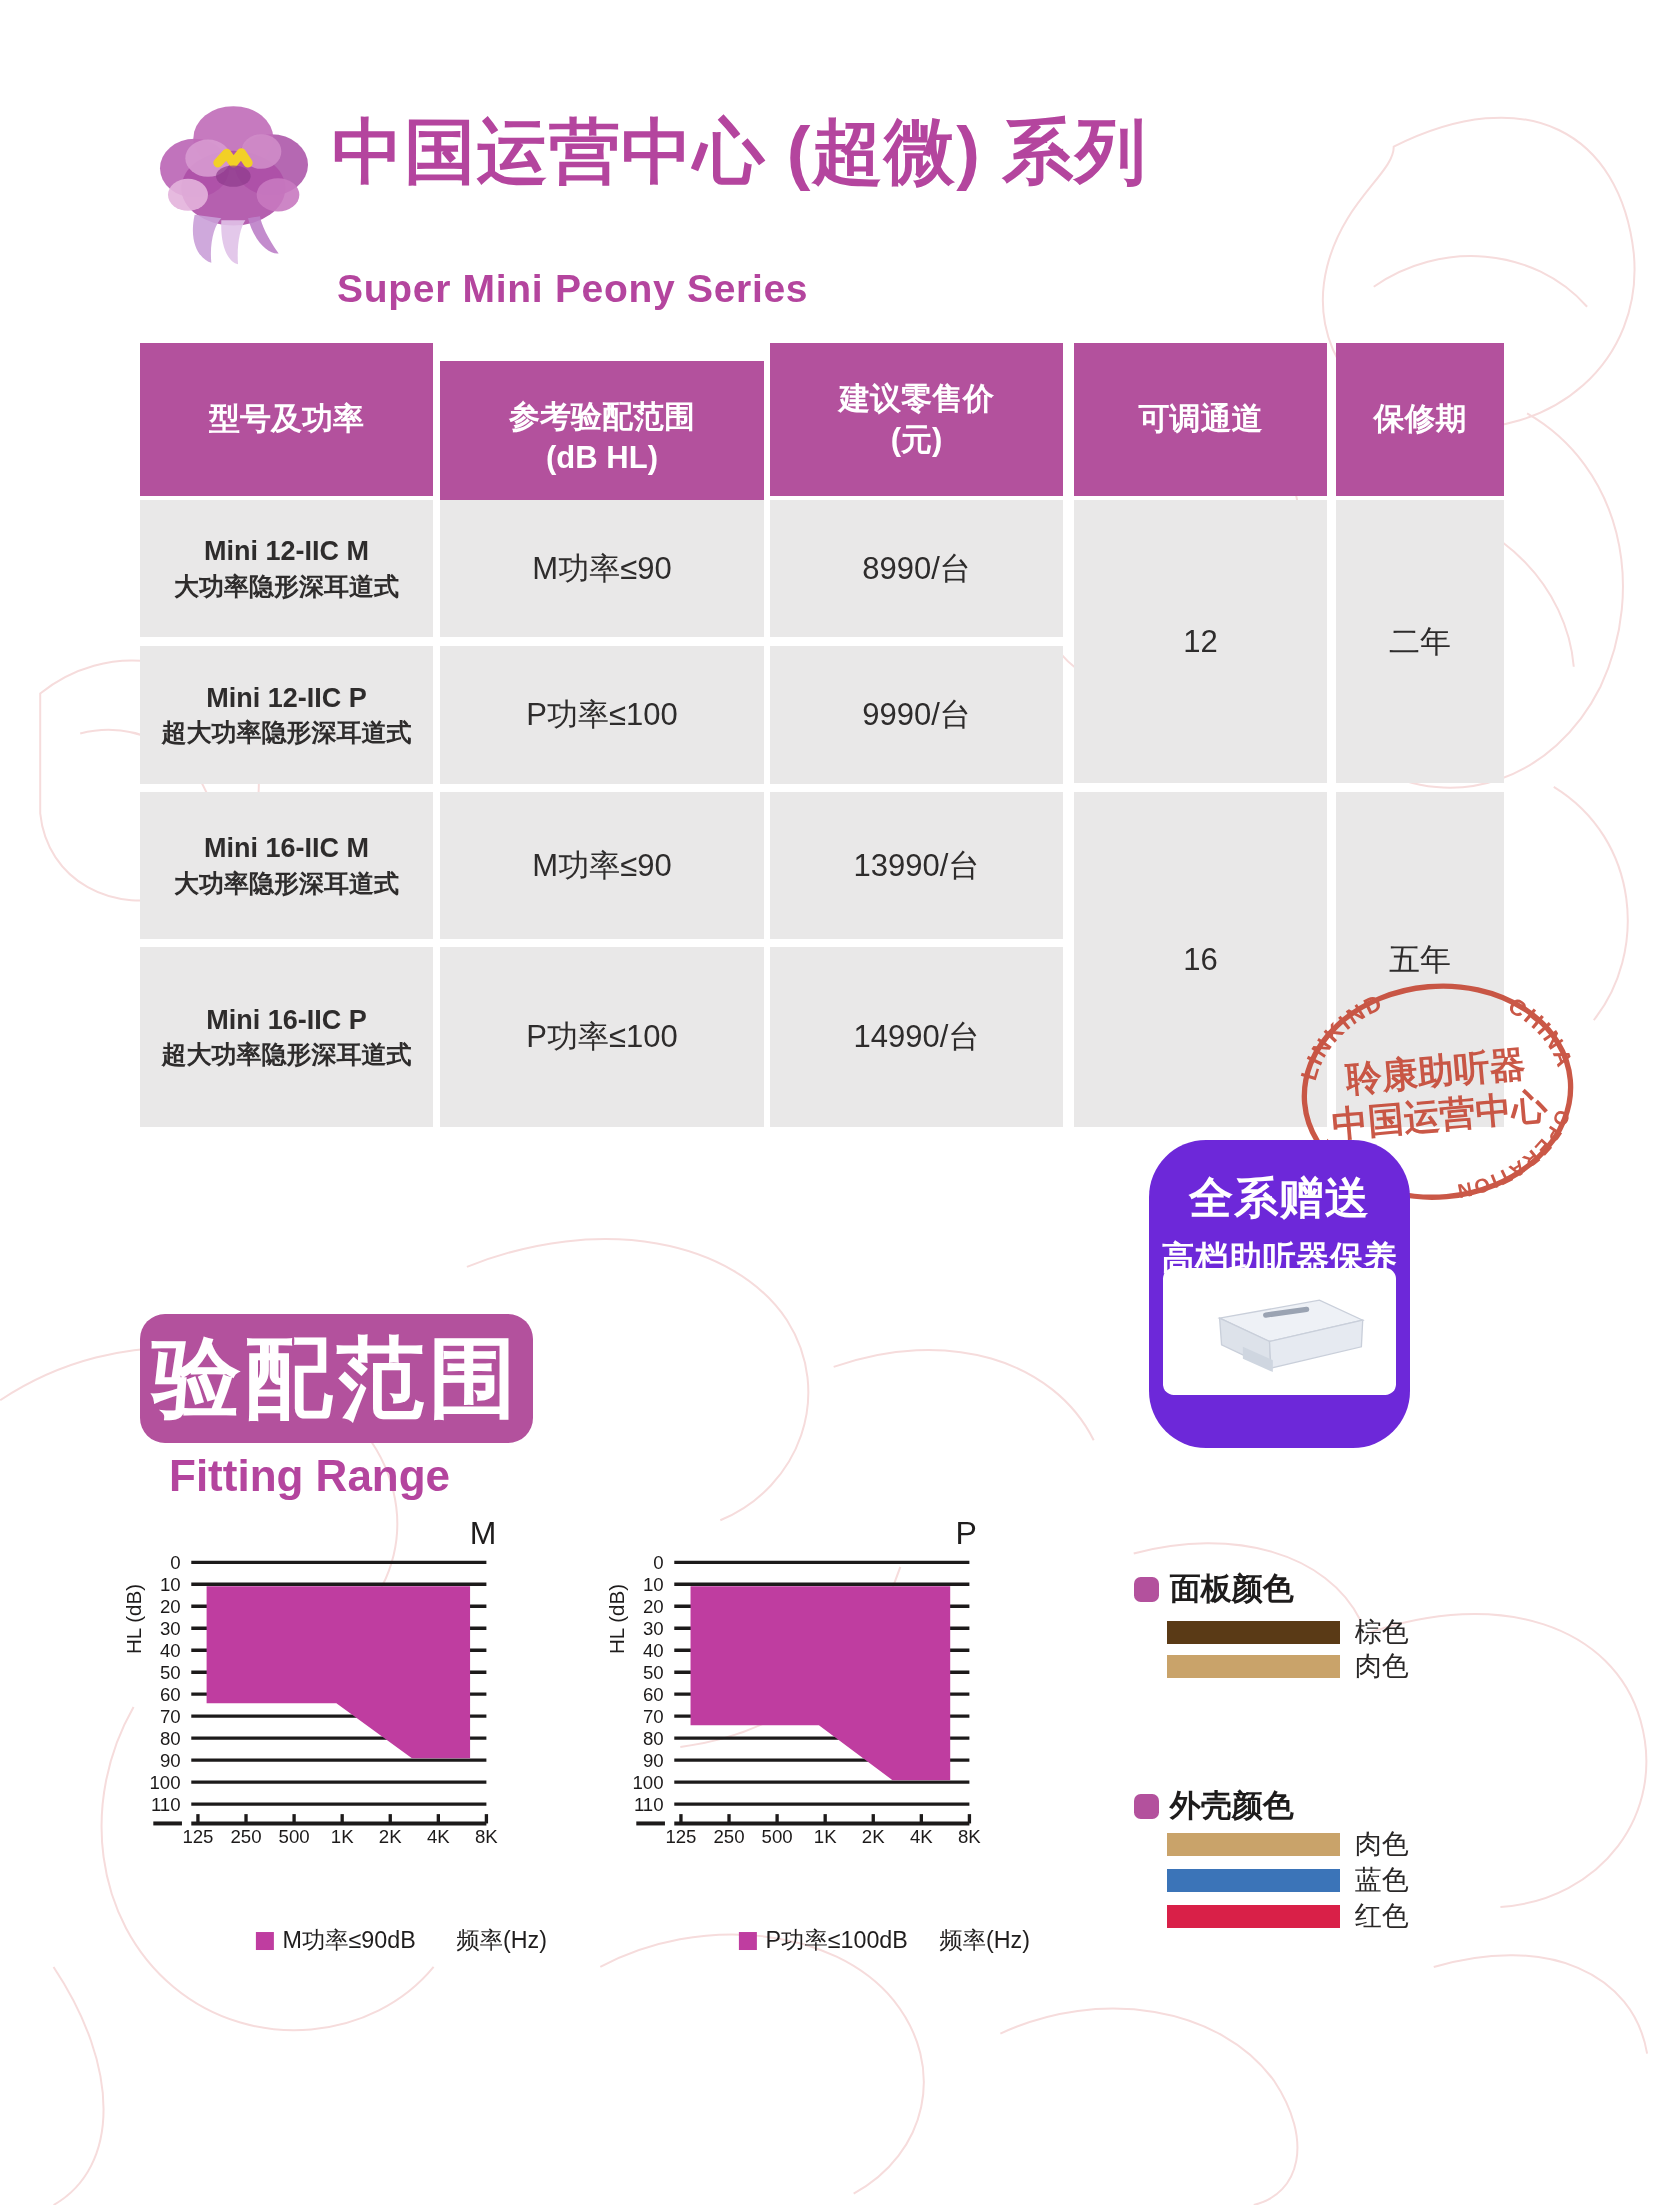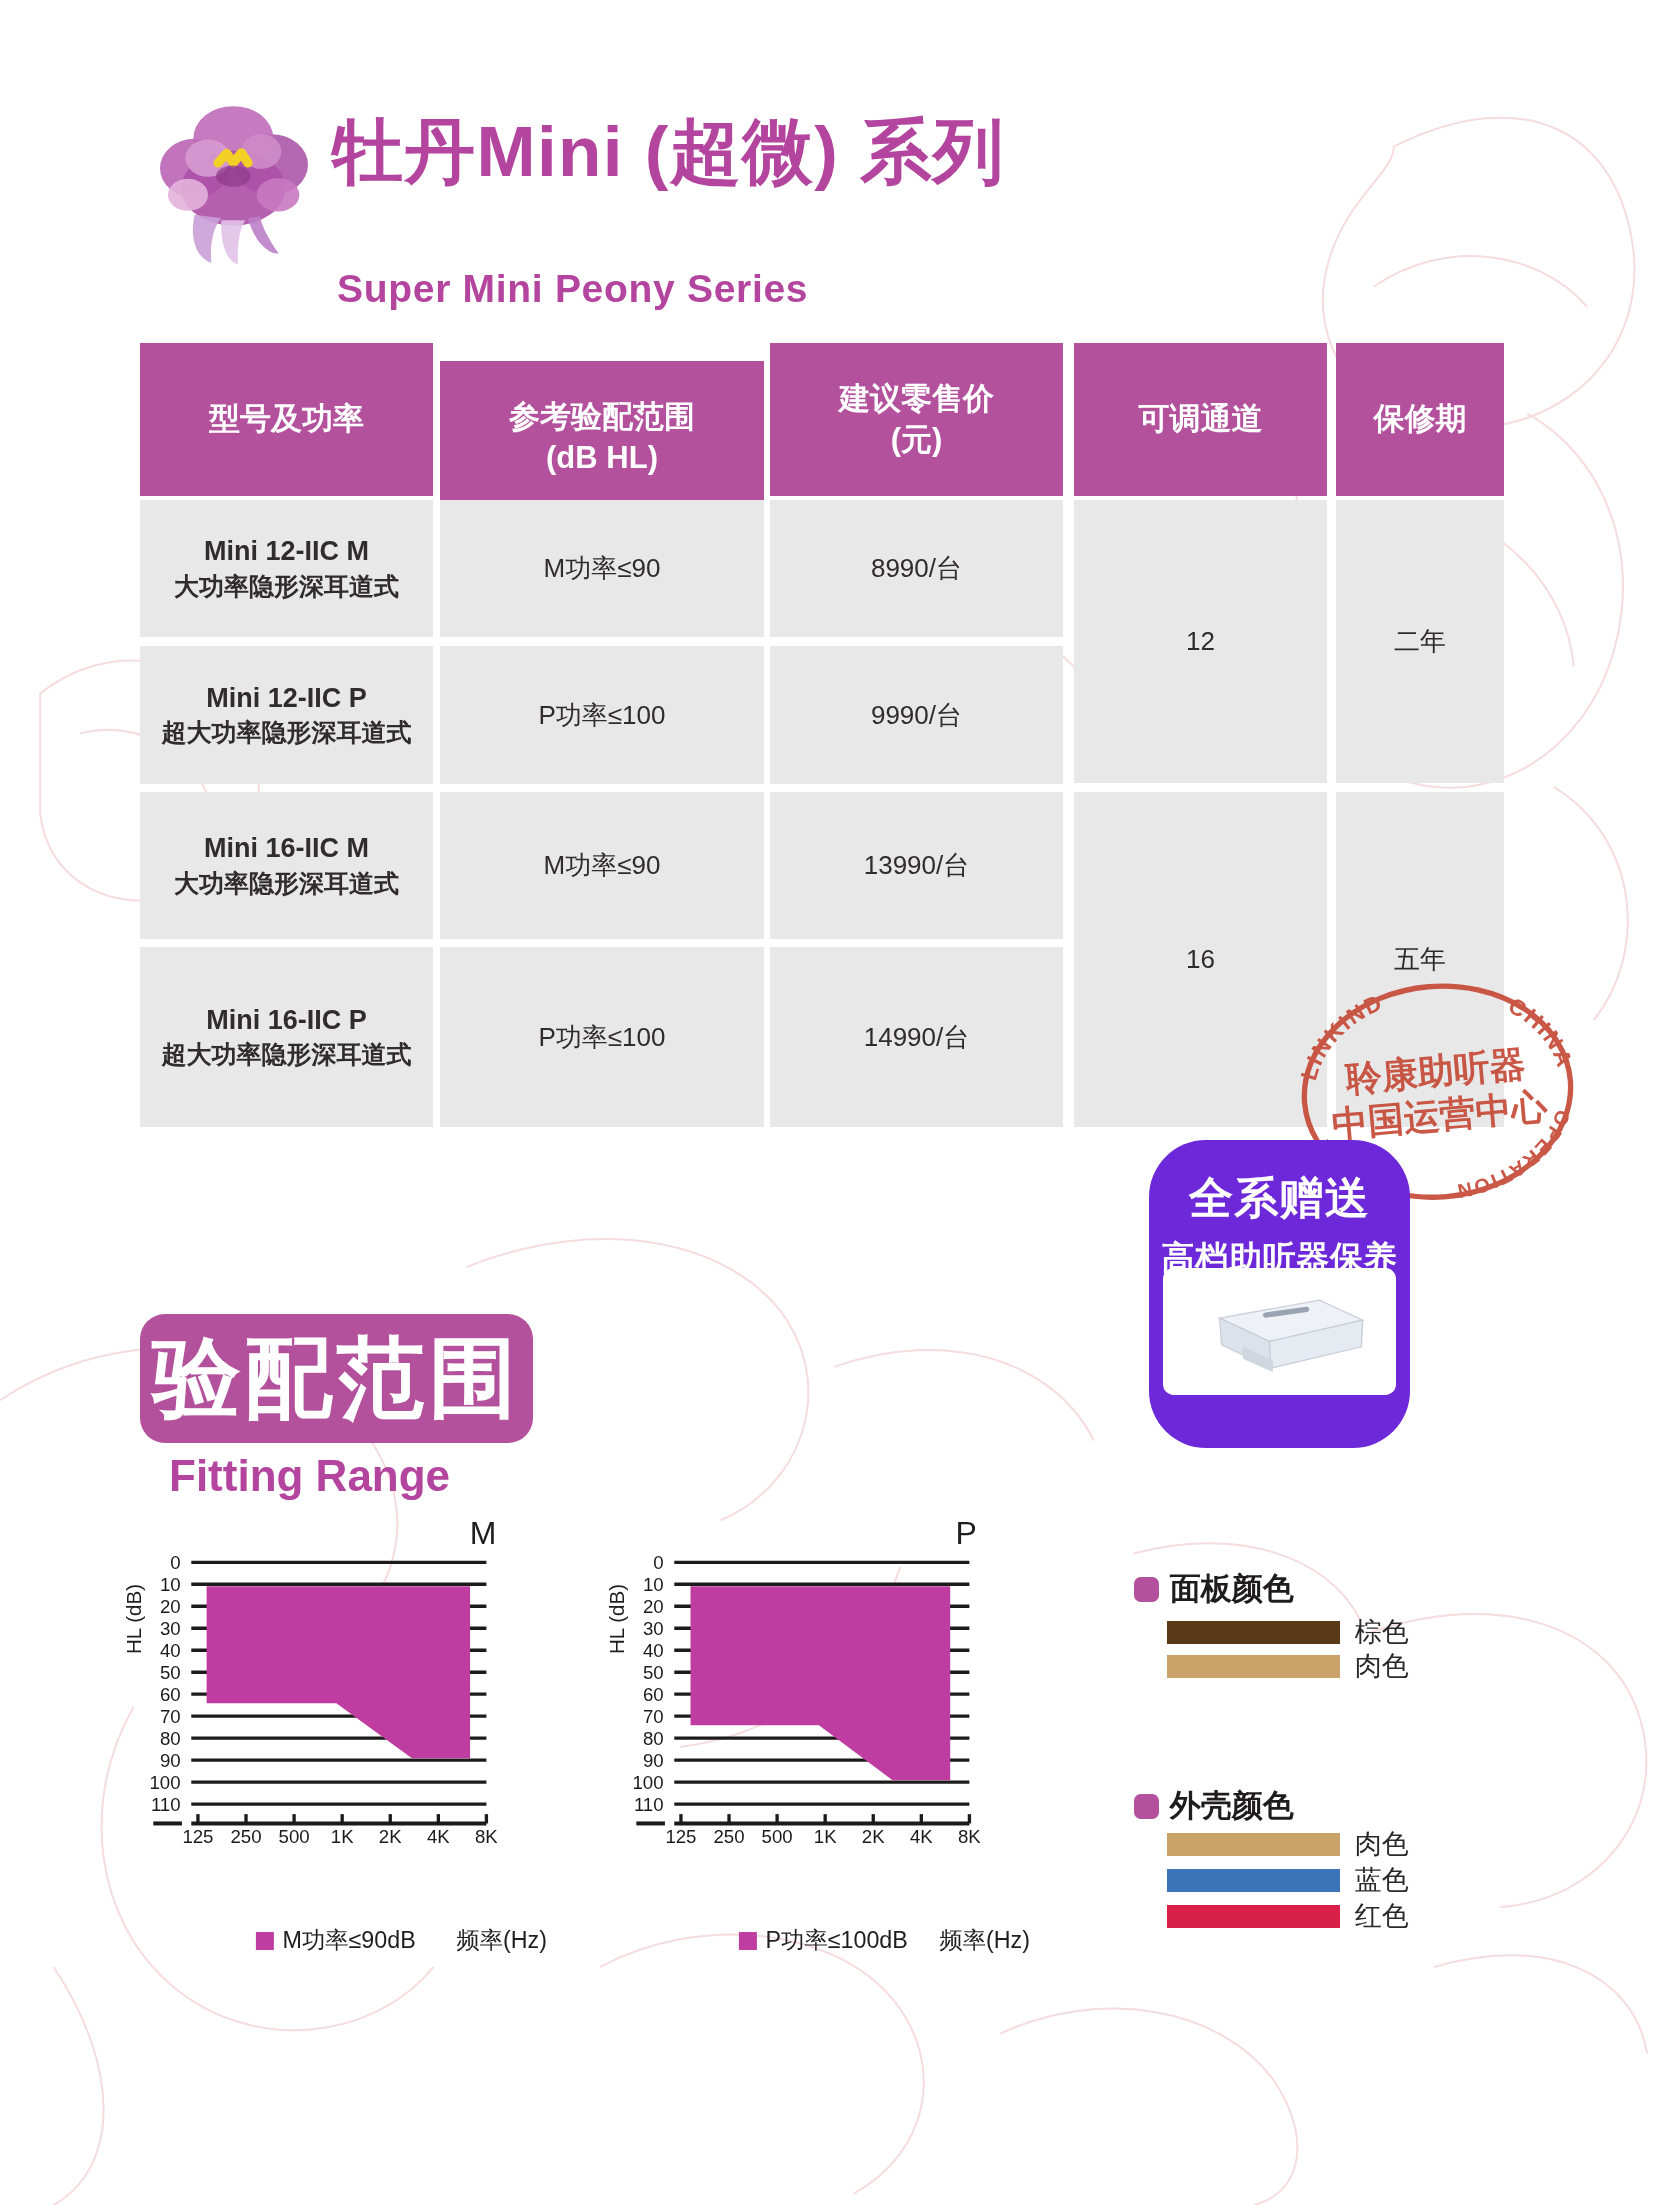--- a/index.html
+++ b/index.html
@@ -9,21 +9,21 @@
   
   #watermark{position:absolute;left:0;top:0;width:1654px;height:2205px;pointer-events:none;}
   
   .page-title{font-size:71px;font-weight:bold;letter-spacing:1.3px;}
   .page-subtitle{font-size:39px;font-weight:600;letter-spacing:0.7px;text-align:center;}
   
   .th{color:#ffffff;font-size:31px;font-weight:bold;display:flex;align-items:center;justify-content:center;text-align:center;line-height:1.3;}
   .td{background:#e9e8e8;display:flex;flex-direction:column;align-items:center;justify-content:center;text-align:center;color:#2e2c2c;}
   .td .model{font-weight:bold;font-size:27px;line-height:1.35;}
   .td .desc{font-weight:bold;font-size:25px;line-height:1.35;}
-  .td .val{font-size:26px;text-align:center;}
+  .td .val{font-size:31px;text-align:center;}
   
   .stamp{opacity:.92;}
   
   .gift-card{border-radius:57px;}
   .gift-title{color:#fff;font-weight:bold;font-size:44px;text-align:center;letter-spacing:1.3px;}
   .gift-sub{color:#fff;font-weight:bold;font-size:33px;text-align:center;letter-spacing:0.7px;}
   .gift-photo{background:#ffffff;border-radius:10.7px;}
   
   .fit-banner{border-radius:25px;color:#ffffff;font-weight:bold;font-size:88px;
               display:flex;align-items:center;justify-content:center;letter-spacing:4px;}
@@ -79,21 +79,21 @@
       <ellipse cx="60" cy="160" rx="30" ry="24" fill="#e3b3dc" opacity=".9"></ellipse>
       <ellipse cx="195" cy="160" rx="32" ry="25" fill="#c879c0" opacity=".9"></ellipse>
       <path d="M70 190 C60 235 80 258 95 262 C92 230 100 205 110 195 Z" fill="#caa0d8" opacity=".9"></path>
       <path d="M110 198 C108 240 122 262 135 264 C133 235 138 210 146 198 Z" fill="#e0c2e8" opacity=".9"></path>
       <path d="M150 195 C160 232 182 250 196 248 C180 225 170 205 168 192 Z" fill="#bd80c8" opacity=".9"></path>
       <path d="M105 112 L118 98 L128 112 L140 97 L150 112" stroke="#f2d026" stroke-width="14" fill="none" stroke-linecap="round" stroke-linejoin="round"></path>
       <ellipse cx="128" cy="132" rx="26" ry="16" fill="#8d3b8c" opacity=".7"></ellipse>
     </g>
   </svg>
 
-  <div class="abs page-title" style="left:332px;top:105px;color:#b4459e">牡丹Mini (超微) 系列</div>
+  <div class="abs page-title" style="left:332px;top:105px;color:#b4459e">中国运营中心 (超微) 系列</div>
   <div class="abs page-subtitle" style="left:337px;top:267px;color:#b4459e">Super Mini Peony Series</div>
 
   <div class="abs th" style="left:140px;top:343px;width:293px;height:153px;background:#b3519d">型号及功率</div>
   <div class="abs th" style="left:440px;top:361px;width:324px;height:153px;background:#b3519d;white-space:pre-line">参考验配范围
 (dB HL)</div>
   <div class="abs th" style="left:770px;top:343px;width:293px;height:153px;background:#b3519d;white-space:pre-line">建议零售价
 (元)</div>
   <div class="abs th" style="left:1074px;top:343px;width:253px;height:153px;background:#b3519d">可调通道</div>
   <div class="abs th" style="left:1336px;top:343px;width:168px;height:153px;background:#b3519d">保修期</div>
 

